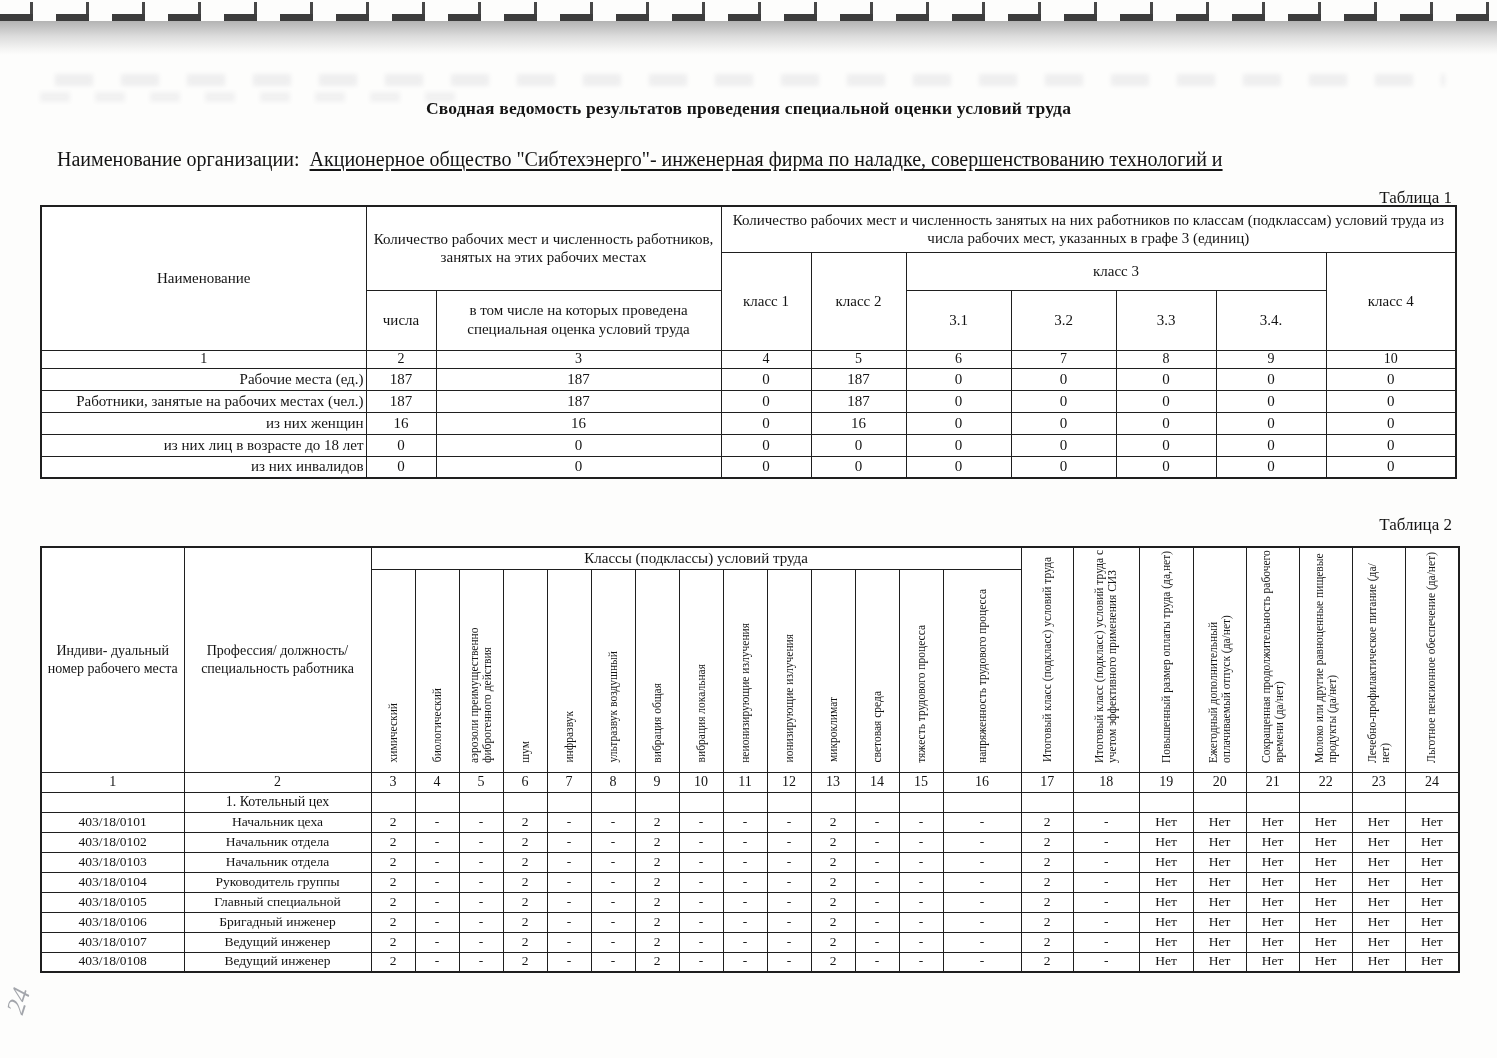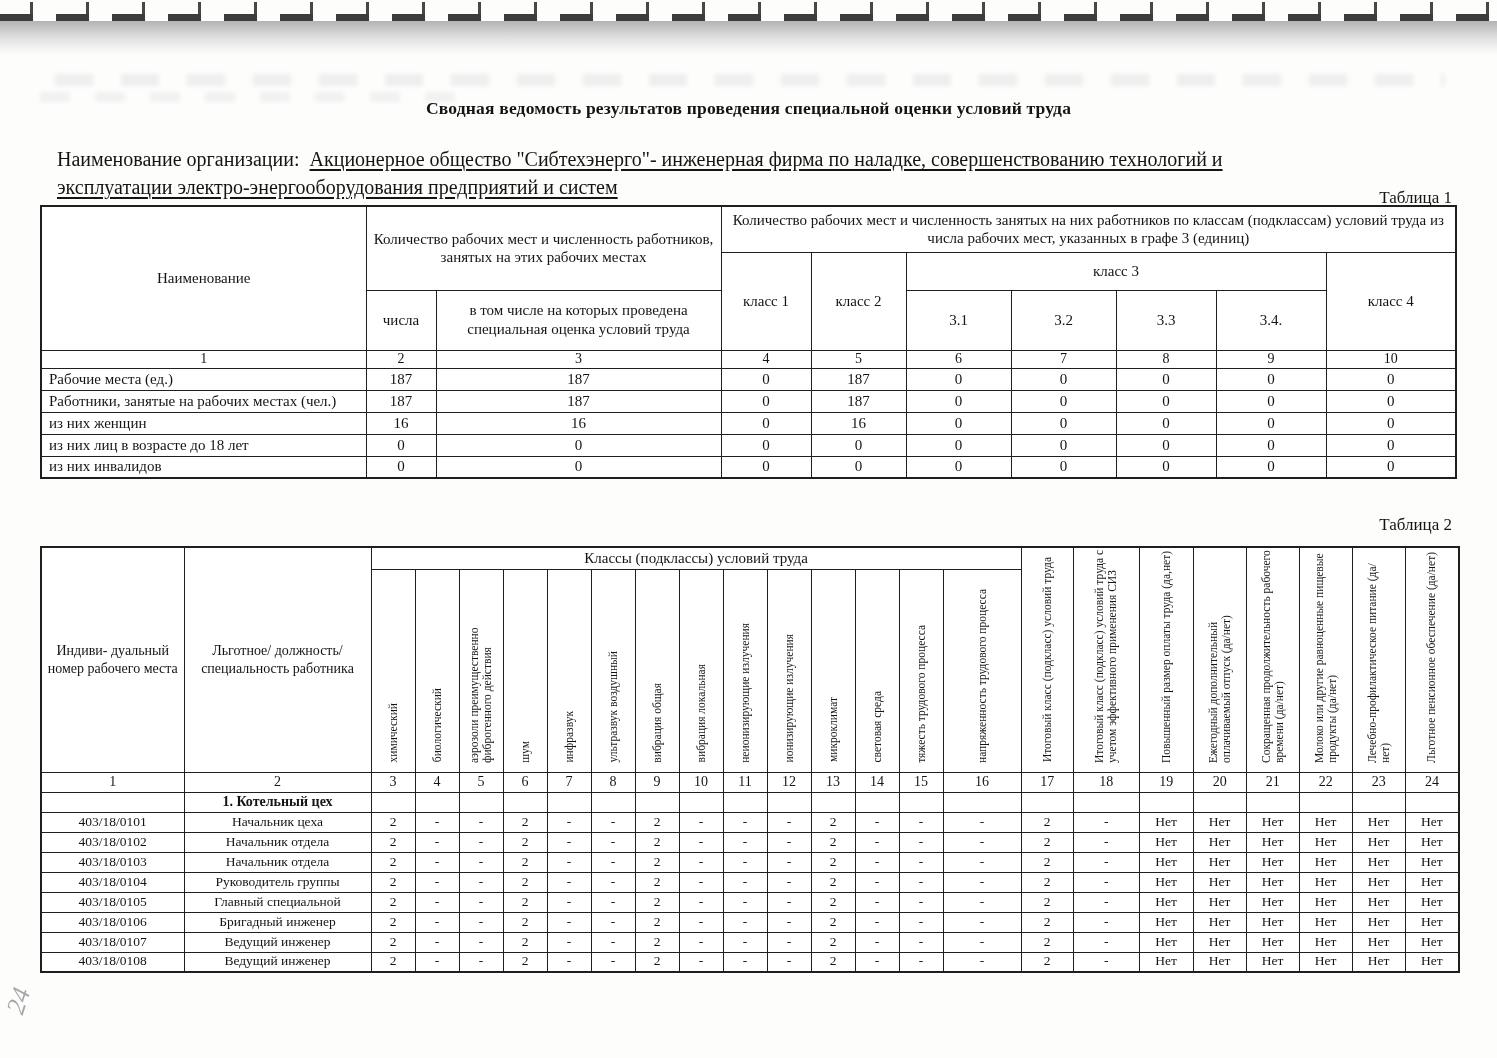--- a/index.html
+++ b/index.html
@@ -63,55 +63,54 @@
   }
 
   
   .t1 { left: 40px; top: 205px; width: 1415px; border: 2px solid #1f1f1f; font-size: 15px; }
   .t1 thead th { line-height: 1.25; }
   .t1 .h1 { height: 46px; }
   .t1 .h2 { height: 38px; }
   .t1 .h3 { height: 60px; }
   .t1 .numrow td { height: 18px; font-size: 14px; padding: 0; line-height: 1.1; }
   .t1 tbody td { height: 22px; font-size: 15px; }
-  .t1 tbody td.rowlabel { text-align: left; padding-left: 7px; }
+  .t1 tbody td.rowlabel { text-align: right; padding-left: 7px; }
 
   
   .t2 { left: 40px; top: 546px; width: 1418px; border: 2px solid #1f1f1f; }
   .t2 .grp { height: 22px; font-size: 15px; }
   .t2 .hmain { font-size: 14px; line-height: 1.3; }
   .t2 .rotrow th { height: 203px; }
   .t2 th.rot { vertical-align: bottom; padding: 0 0 5px 0; }
   .t2 .vtext {
     writing-mode: vertical-rl; transform: rotate(180deg);
     display: inline-block; max-height: 192px;
     font-size: 11.5px; line-height: 1.12; text-align: left; white-space: normal;
   }
   .t2 th.rot2 .vtext { max-height: 214px; }
   .t2 .numrow td { height: 20px; font-size: 14px; padding: 0; line-height: 1.1; }
   .t2 tbody td { height: 20px; font-size: 13.5px; line-height: 1.1; }
-  .t2 .section td { font-weight: bold; font-size: 14px; }
+  .t2 .section td { font-weight: normal; font-size: 14px; }
 </style>
 </head>
 <body>
 
 <div class="binding">
   <div class="teeth-hooks"></div>
   <div class="teeth-bars"></div>
   <div class="shade"></div>
 </div>
 <div class="bleed bleed1"></div>
 <div class="bleed bleed2"></div>
 
 <h1 class="title">Сводная ведомость результатов проведения специальной оценки условий труда</h1>
 
 <p class="org">
   <span class="lbl">Наименование организации:</span>
   <span class="u">Акционерное общество "Сибтехэнерго"- инженерная фирма по наладке, совершенствованию технологий и</span><br>
-  <span class="u">эксплуатации электро-энергооборудования предприятий и систем</span>
 </p>
 
 <div class="cap cap1">Таблица 1</div>
 
 <table class="t1">
   <colgroup>
     <col style="width:325px">
       <col style="width:70px">
       <col style="width:285px">
     <col style="width:90px">
@@ -250,21 +249,21 @@
     <col style="width:54px">
       <col style="width:53px">
       <col style="width:53px">
       <col style="width:53px">
     <col style="width:53px">
       <col style="width:54px">
   </colgroup>
   <thead>
     <tr>
       <th rowspan="2" class="hmain">Индиви- дуальный номер рабочего места</th>
-      <th rowspan="2" class="hmain">Льготное/ должность/ специальность работника</th>
+      <th rowspan="2" class="hmain">Профессия/ должность/ специальность работника</th>
       <th colspan="14" class="grp">Классы (подклассы) условий труда</th>
       <th rowspan="2" class="rot rot2"><span class="vtext">Итоговый класс (подкласс) условий труда</span></th>
       <th rowspan="2" class="rot rot2"><span class="vtext">Итоговый класс (подкласс) условий труда с учетом эффективного применения СИЗ</span></th>
       <th rowspan="2" class="rot rot2"><span class="vtext">Повышенный размер оплаты труда (да,нет)</span></th>
       <th rowspan="2" class="rot rot2"><span class="vtext">Ежегодный дополнительный оплачиваемый отпуск (да/нет)</span></th>
       <th rowspan="2" class="rot rot2"><span class="vtext">Сокращенная продолжительность рабочего времени (да/нет)</span></th>
       <th rowspan="2" class="rot rot2"><span class="vtext">Молоко или другие равноценные пищевые продукты (да/нет)</span></th>
       <th rowspan="2" class="rot rot2"><span class="vtext">Лечебно-профилактическое питание (да/нет)</span></th>
       <th rowspan="2" class="rot rot2"><span class="vtext">Льготное пенсионное обеспечение (да/нет)</span></th>
     </tr>

